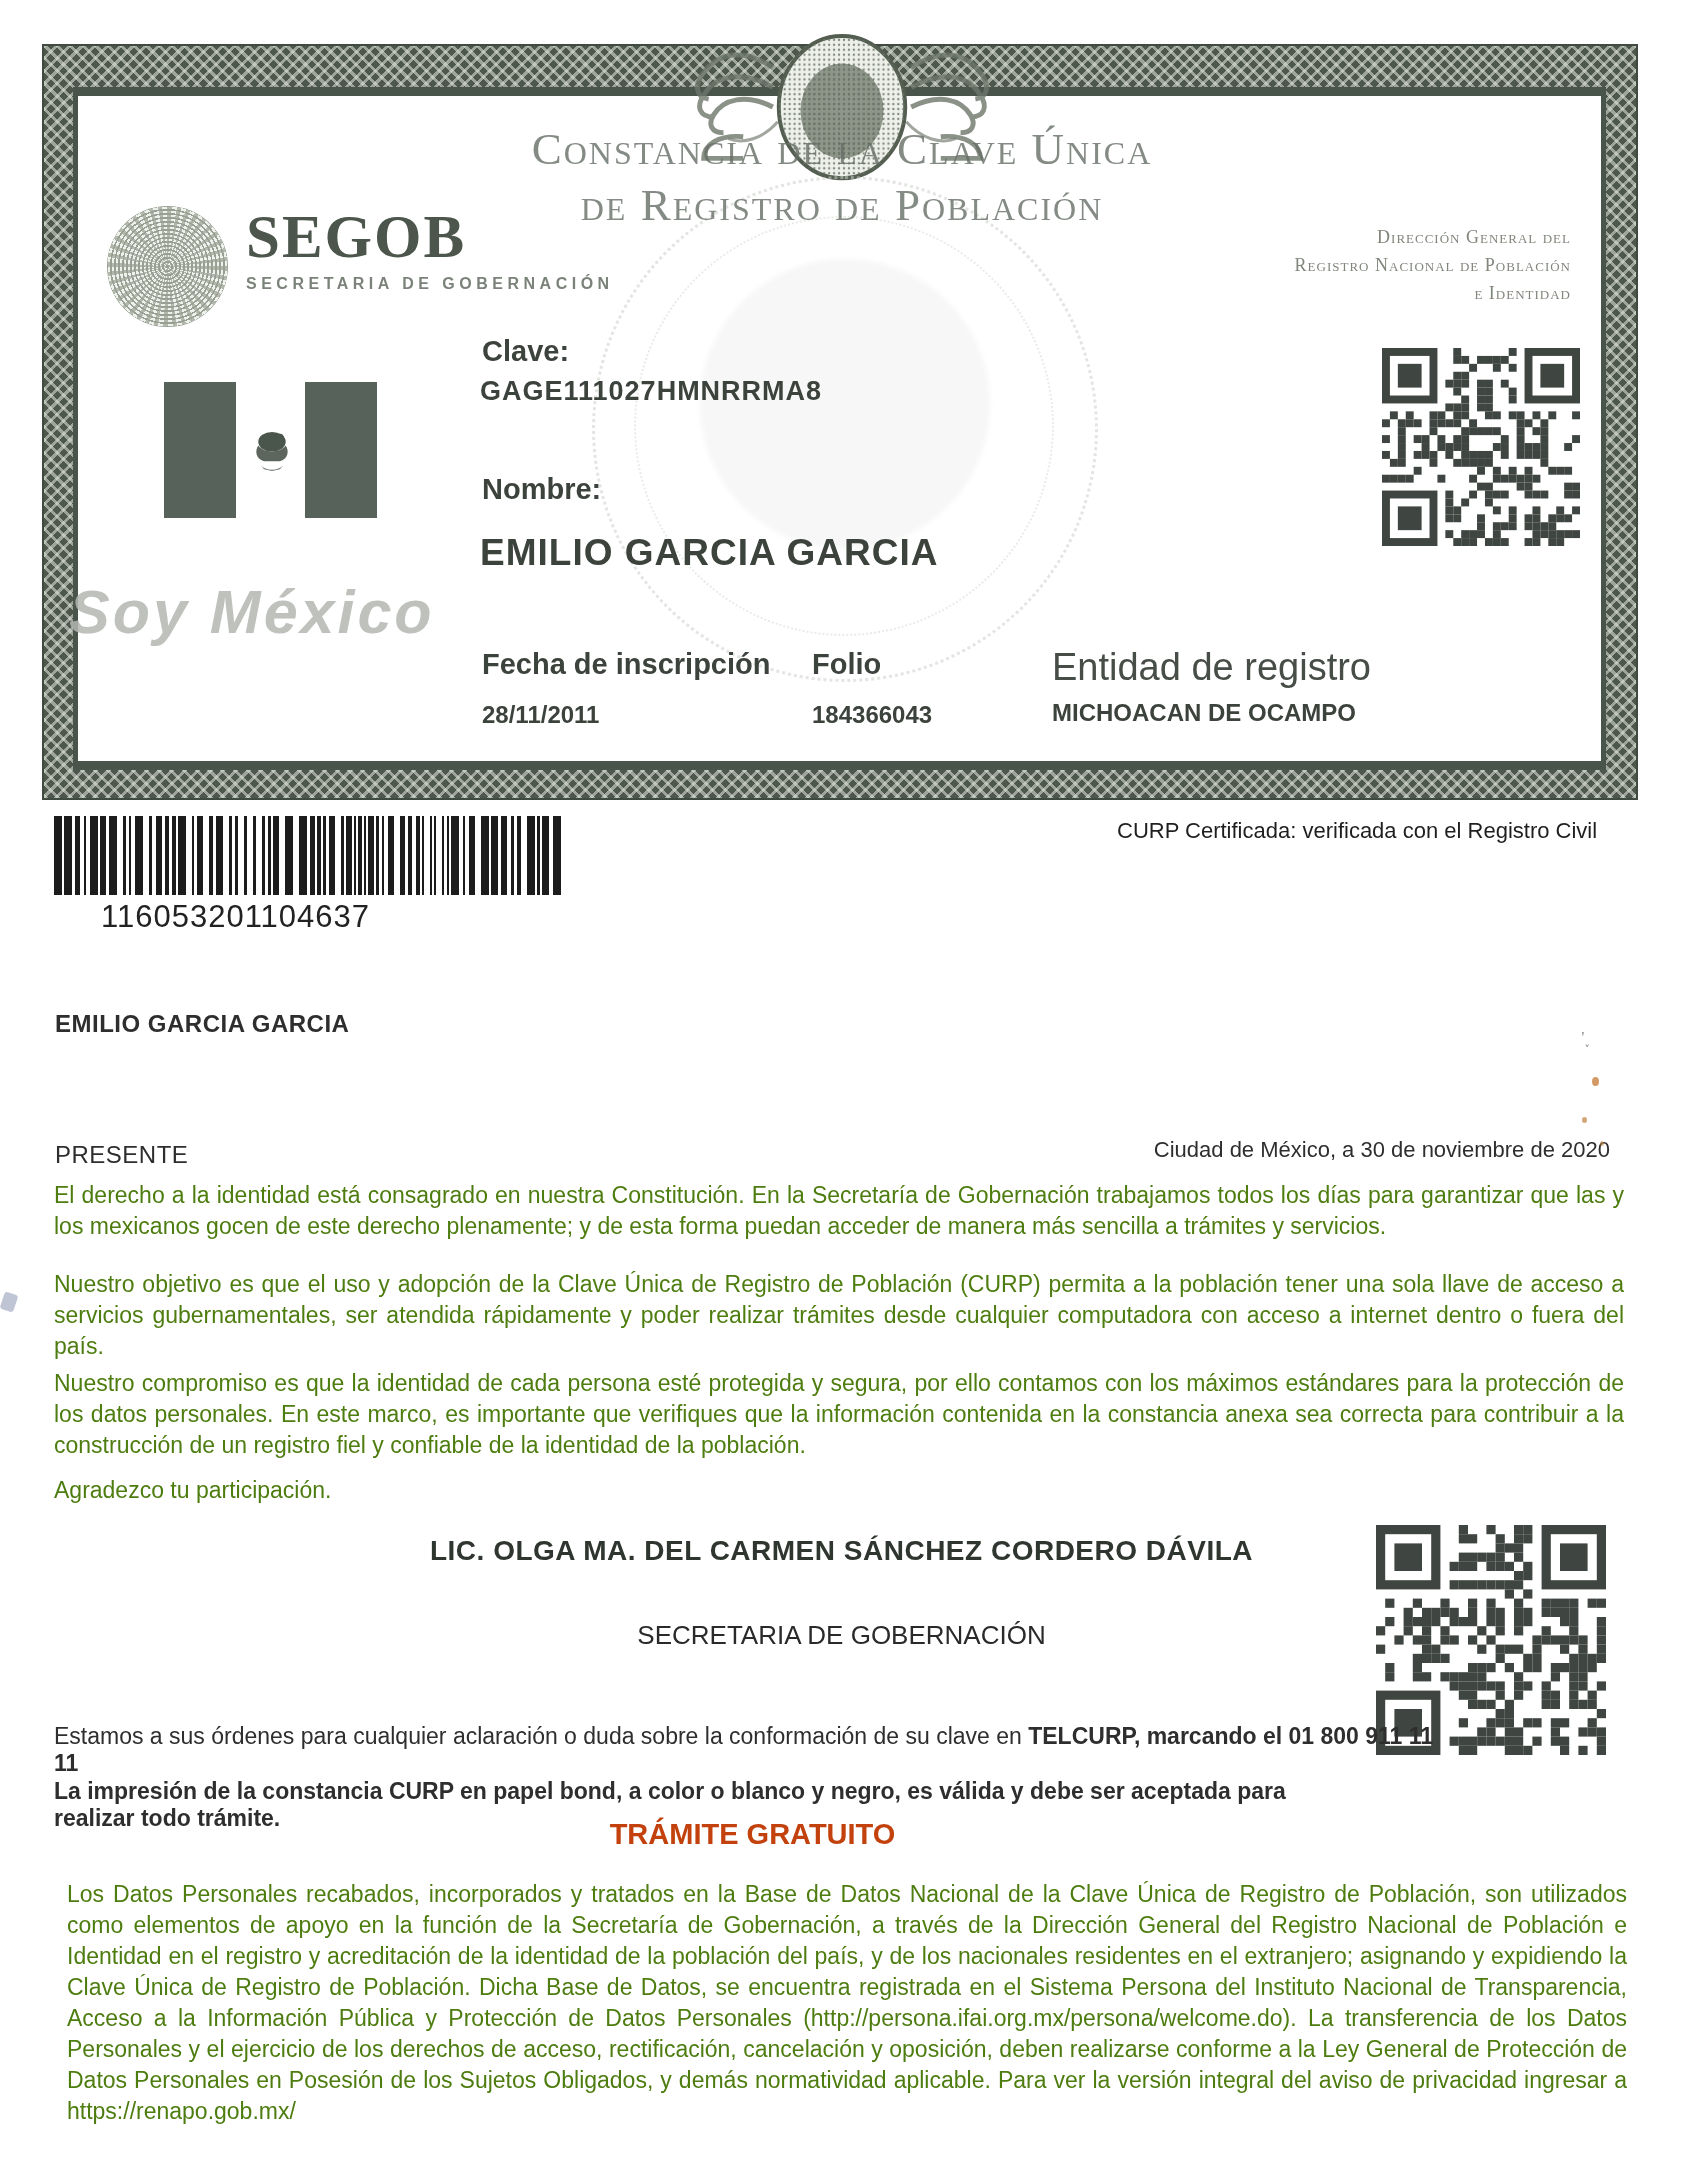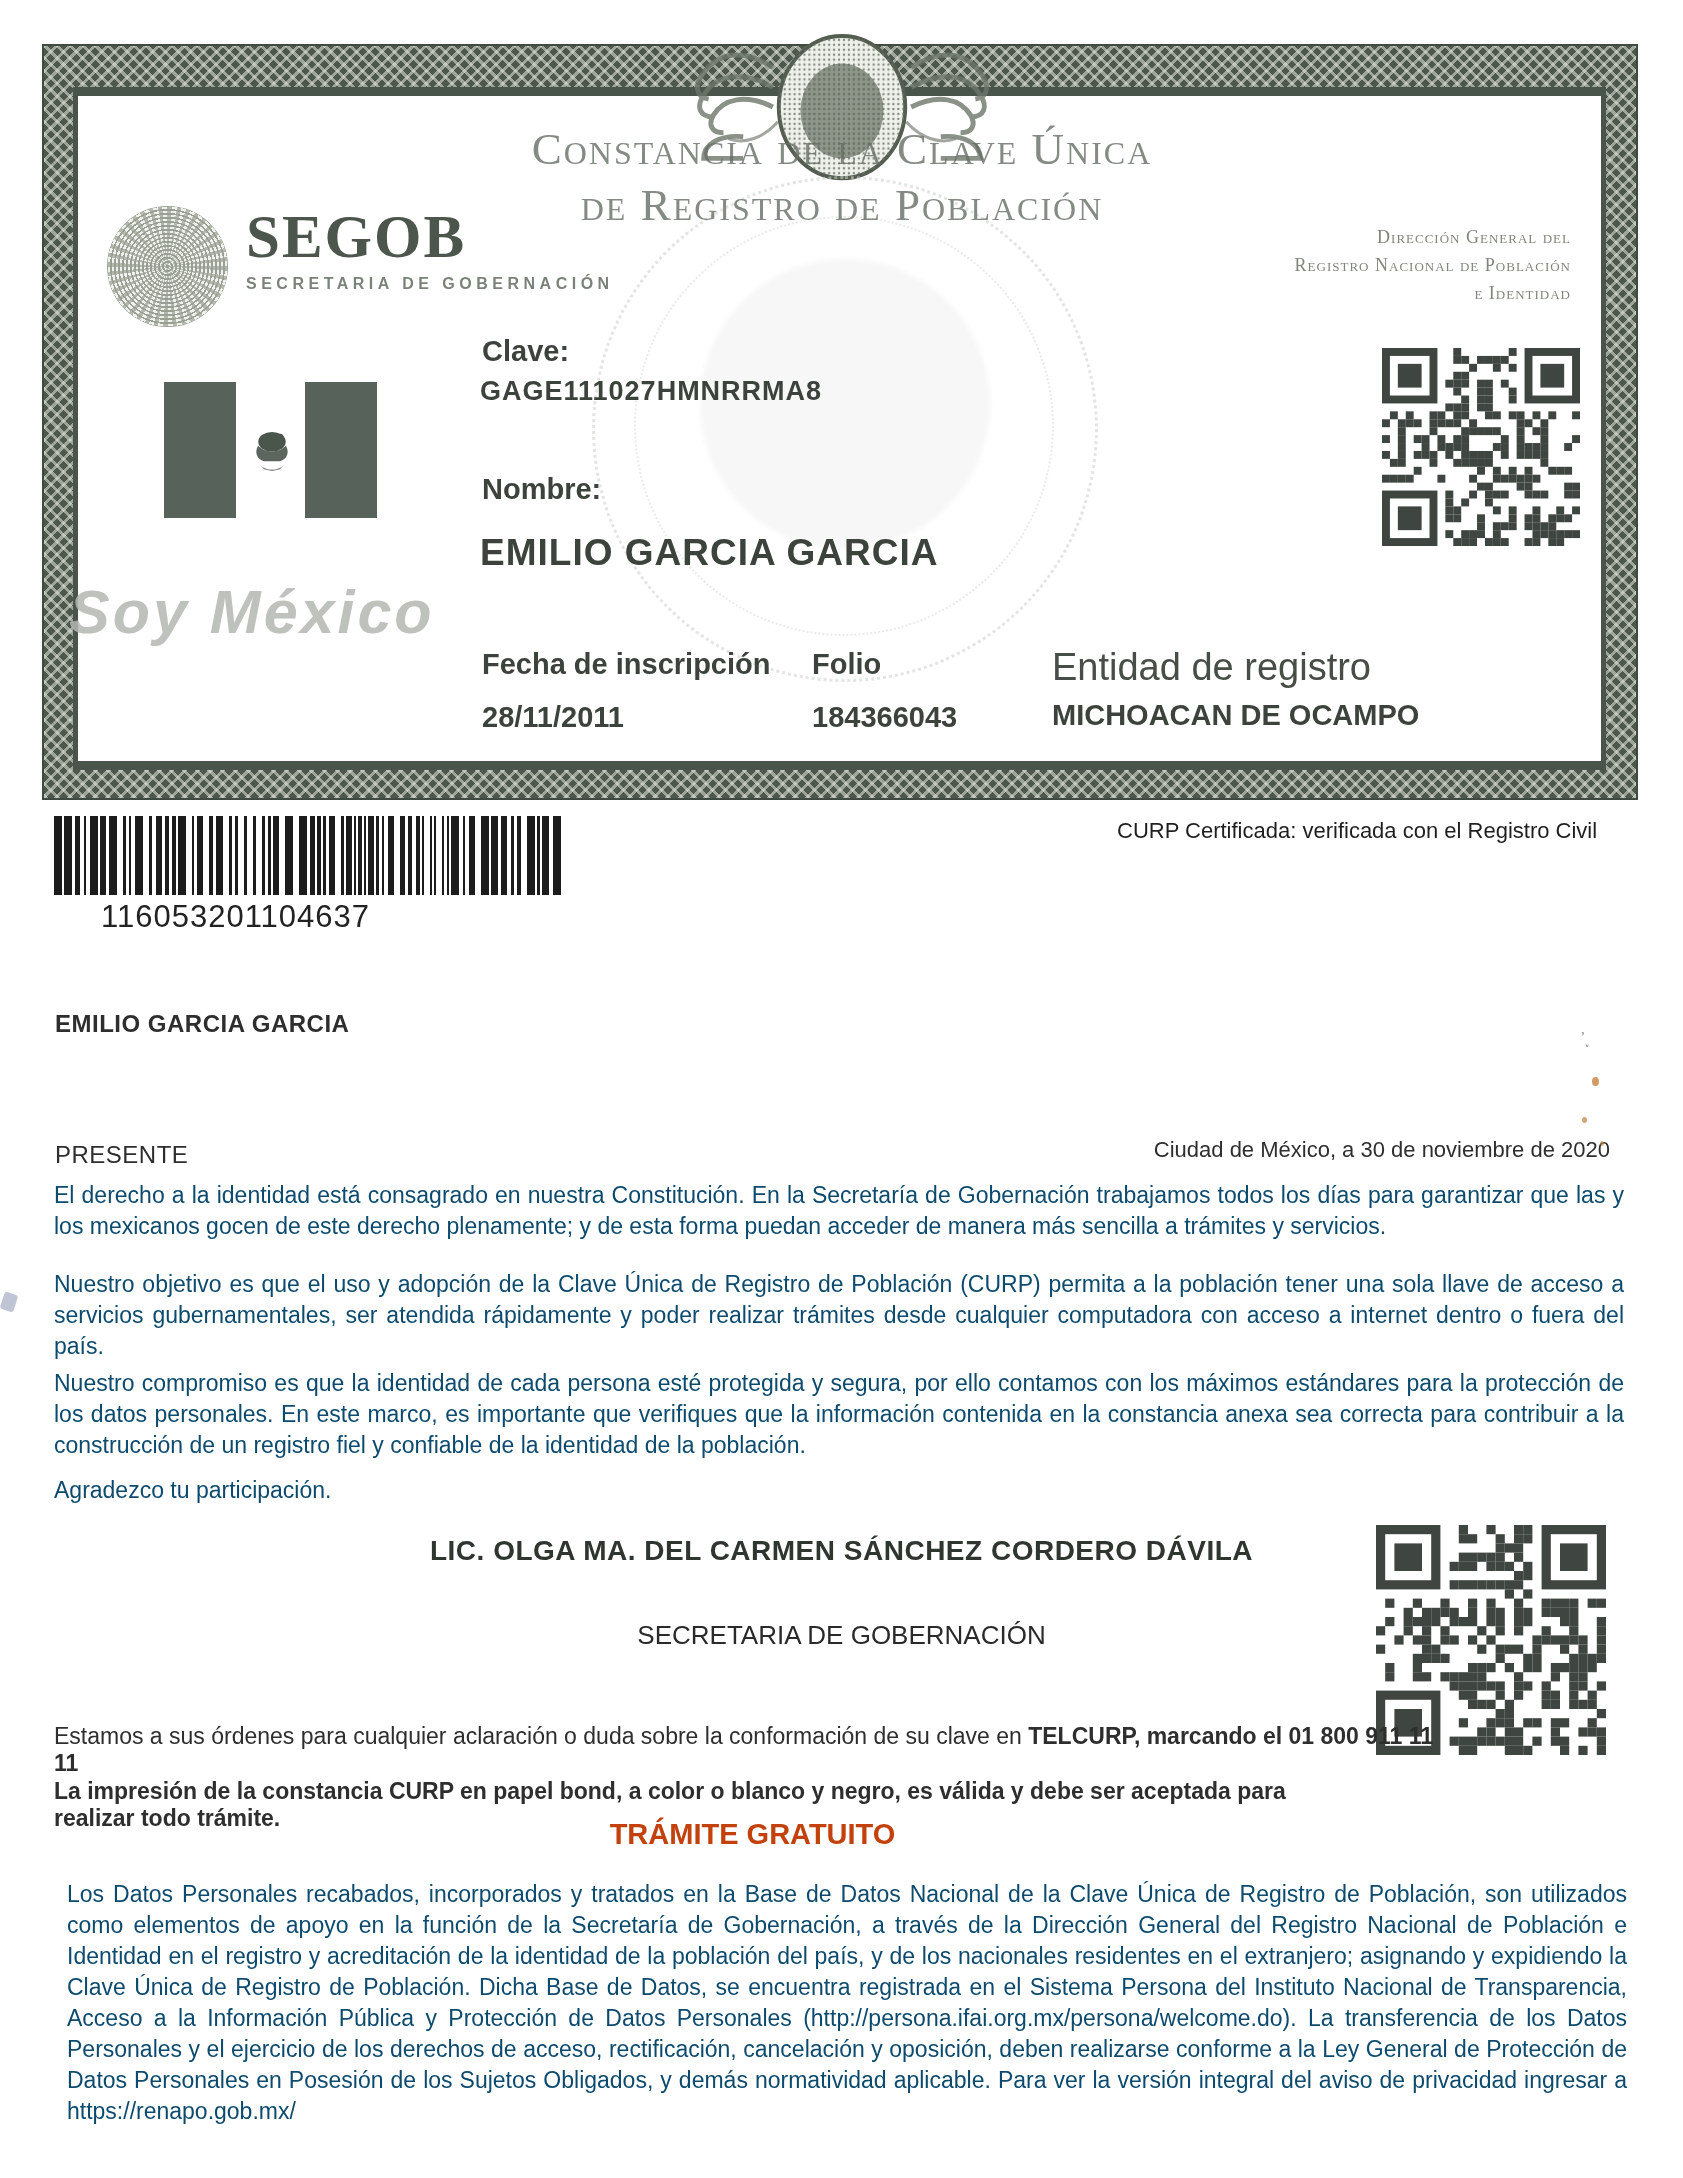--- a/index.html
+++ b/index.html
@@ -54,32 +54,32 @@
   .title-l1{font-family:"Liberation Serif",serif;font-variant:small-caps;font-size:55px;letter-spacing:3px;font-weight:bold;opacity:.85;}
   .title-l2{font-family:"Liberation Serif",serif;font-variant:small-caps;font-size:45px;letter-spacing:2px;margin-top:6px;opacity:.8;}
   .title-l3{font-family:"Liberation Serif",serif;font-variant:small-caps;font-size:45px;letter-spacing:2px;margin-top:4px;opacity:.8;}
   .direction-block{left:1193px;top:224px;width:378px;text-align:right;color:#80867c;
     font-family:"Liberation Serif",serif;font-variant:small-caps;font-size:18px;line-height:1.55;letter-spacing:1px;}
 
   
   .fld-label{font-weight:bold;font-size:29px;color:#3c423c;}
   .fld-value-big{font-weight:bold;font-size:27px;color:#3c423c;letter-spacing:1px;}
   .fld-value-name{font-weight:bold;font-size:37px;color:#3c423c;letter-spacing:1px;}
-  .fld-value{font-weight:bold;font-size:29px;color:#3c423c;}
+  .fld-value{font-weight:bold;font-size:24px;color:#3c423c;}
   .fld-label-light{font-size:38px;color:#474d47;}
 
   
   .qr{background:#ffffff;}
   .barcode{left:54px;top:816px;width:507px;height:79px;display:flex;align-items:stretch;}
   .barcode div{height:100%;}
   .barcode-number{left:101px;top:899px;font-size:31px;color:#222;letter-spacing:1px;}
   .curp-cert{left:1117px;top:818px;font-size:22px;color:#1f1f1f;}
 
   
-  .letter{font-size:23px;line-height:31px;color:#0c4a6e;}
+  .letter{font-size:23px;line-height:31px;color:#4d7c0f;}
   .just{text-align:justify;}
   .addressee{left:55px;top:1010px;font-weight:bold;font-size:24px;letter-spacing:0.5px;}
   .presente{left:55px;top:1141px;font-size:24px;letter-spacing:0.5px;}
   .date-line{left:891px;top:1137px;width:719px;text-align:right;font-size:22px;}
   .p1{left:54px;top:1180px;width:1570px;}
   .p2{left:54px;top:1269px;width:1570px;}
   .p3{left:54px;top:1368px;width:1570px;}
   .closing{left:54px;top:1475px;}
   .signer-name{left:0;top:1535px;width:1683px;text-align:center;font-weight:bold;font-size:28px;color:#2f352f;letter-spacing:0.5px;}
   .signer-title{left:0;top:1620px;width:1683px;text-align:center;font-size:26px;color:#2a2a2a;}

